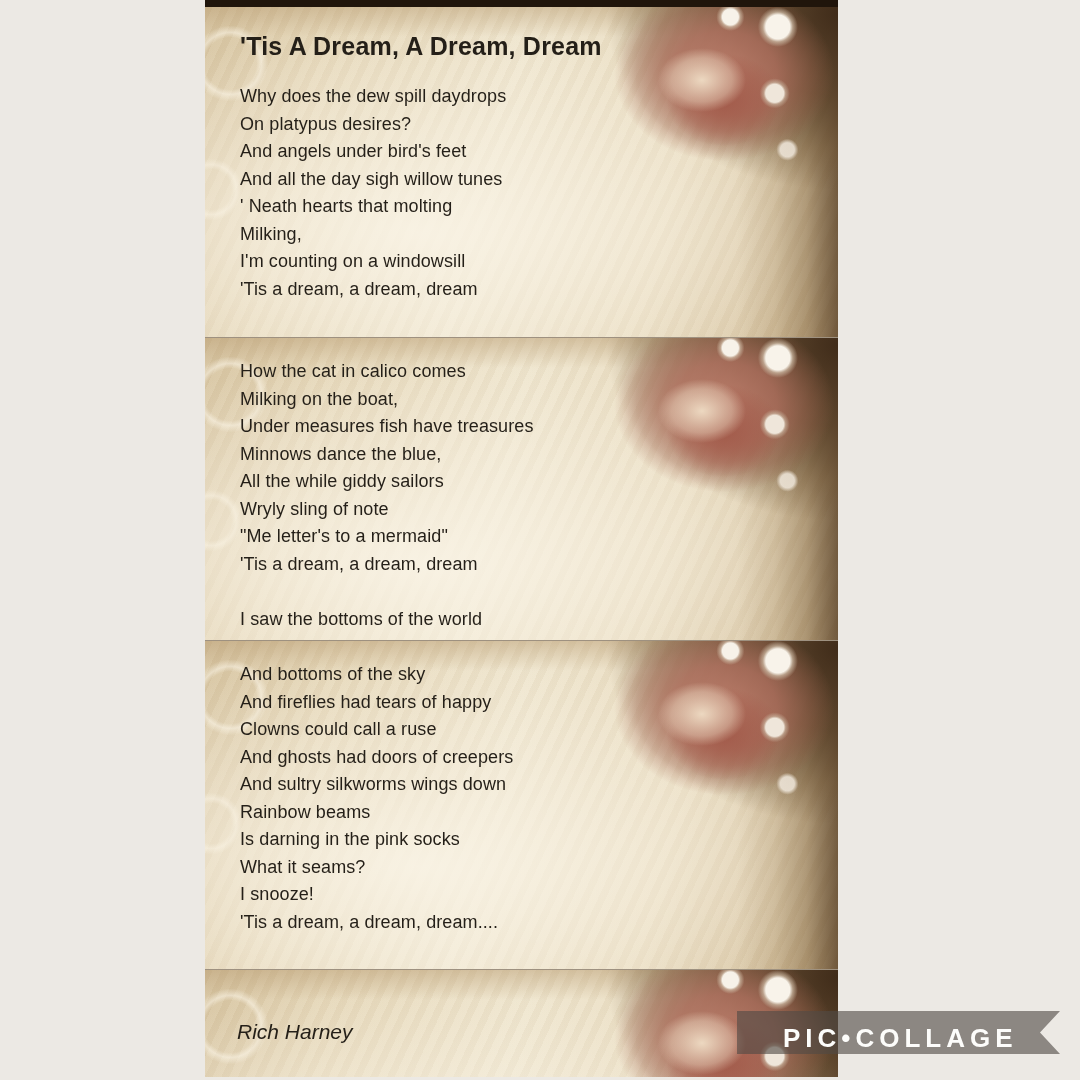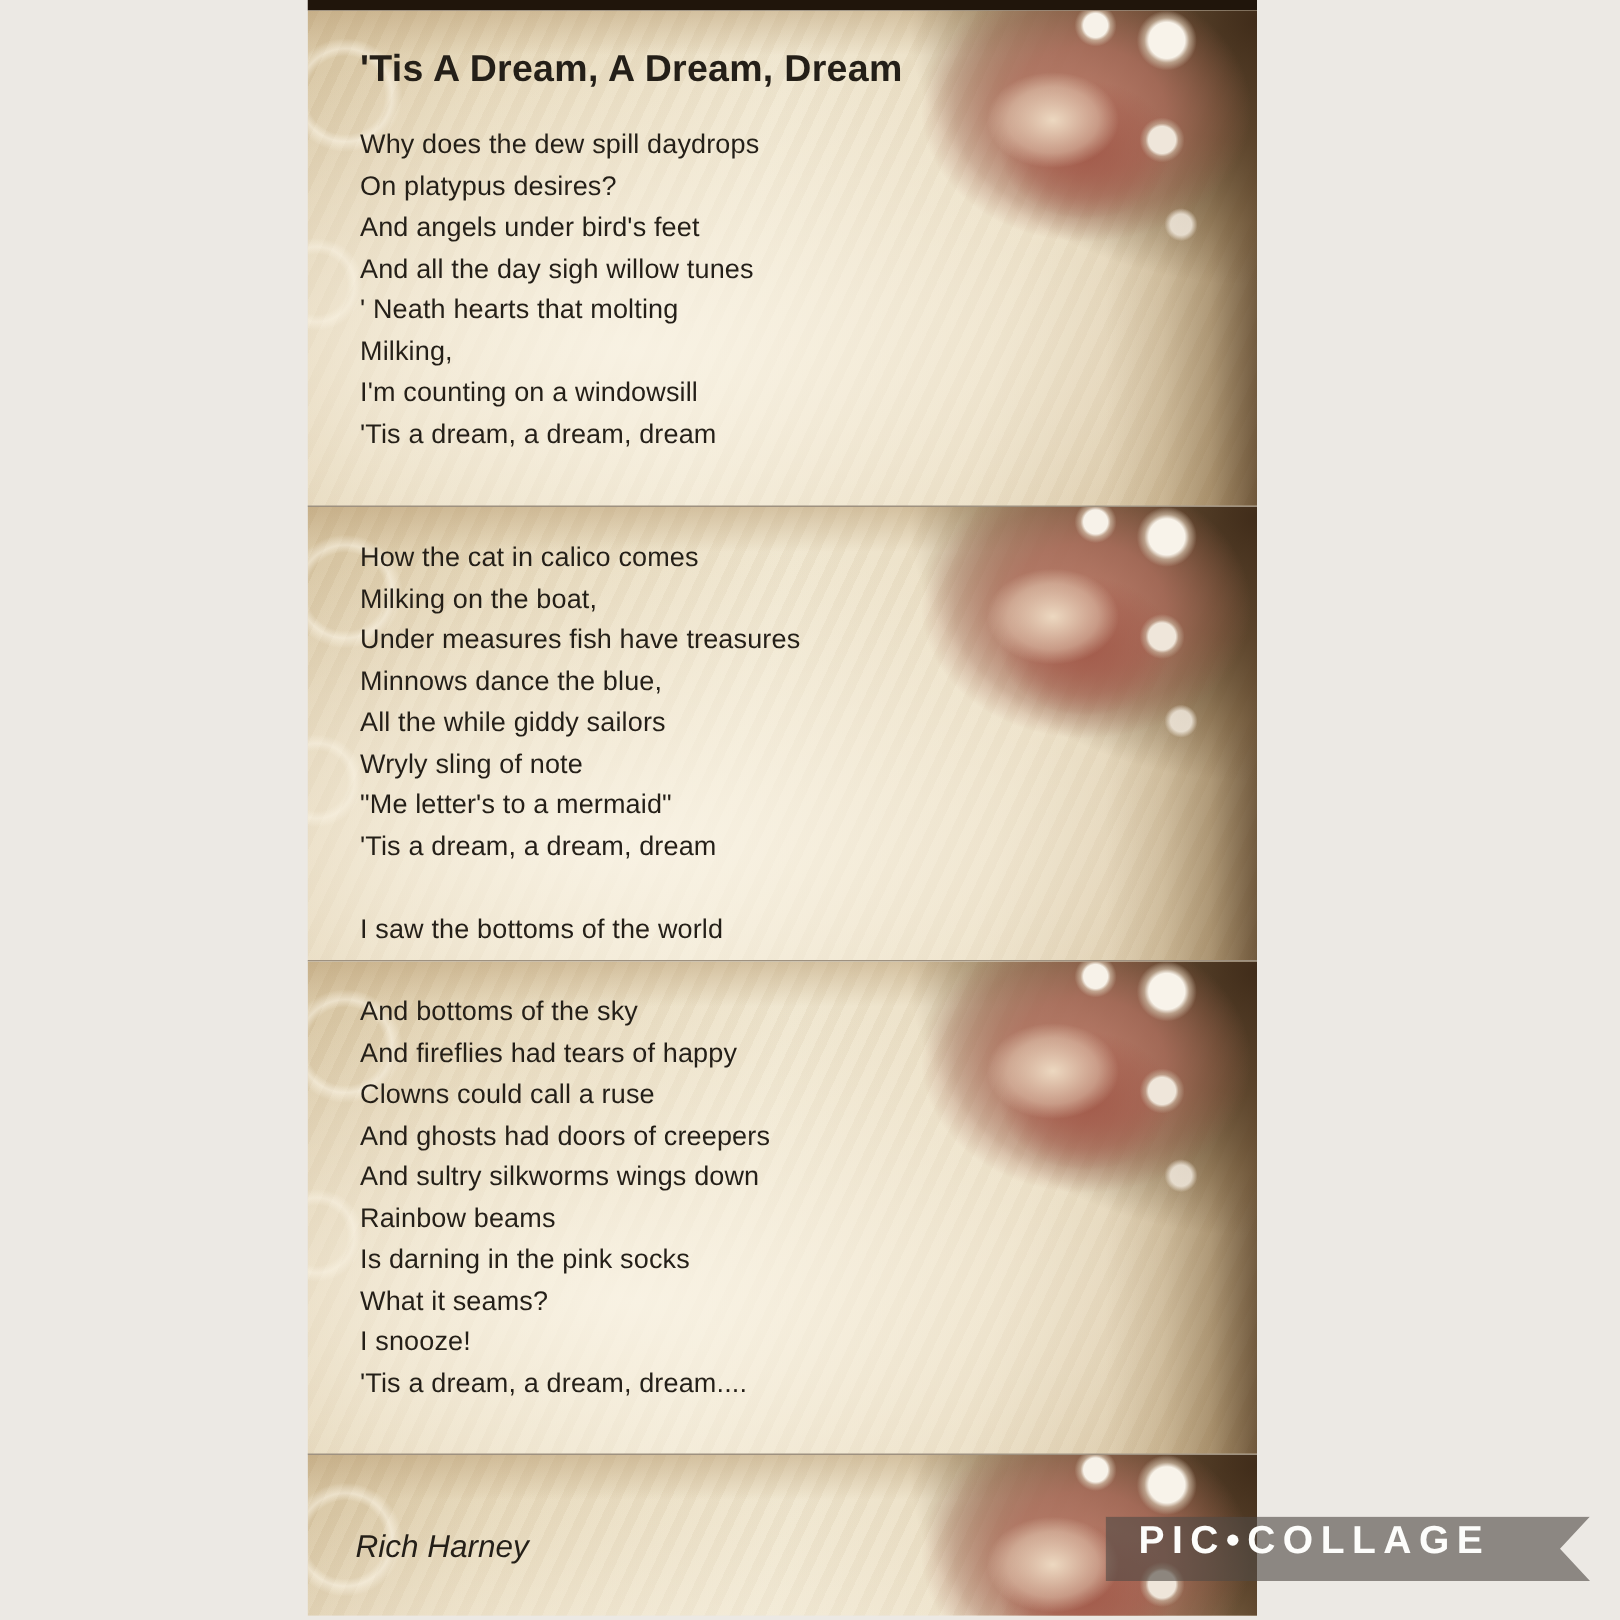--- a/index.html
+++ b/index.html
@@ -91,22 +91,22 @@
     font-size: 21px; font-style: italic; font-weight: normal;
     line-height: 26px; white-space: nowrap;
   }
 
   
   .watermark {
     position: absolute; left: 737px; top: 1011px;
     width: 323px; height: 43px;
     background: rgba(80, 75, 70, 0.62);
     clip-path: polygon(0 0, 100% 0, calc(100% - 20px) 50%, 100% 100%, 0 100%);
-    display: flex; align-items: flex-start;
-    padding-left: 22px;
+    display: flex; align-items: flex-end;
+    padding-left: 46px;
   }
   .watermark .wm-text {
     color: var(--watermark-text, #FDFDFB);
     font-size: 26px; font-weight: bold;
     letter-spacing: 5px; white-space: nowrap;
   }
 </style>
 </head>
 <body>
 

